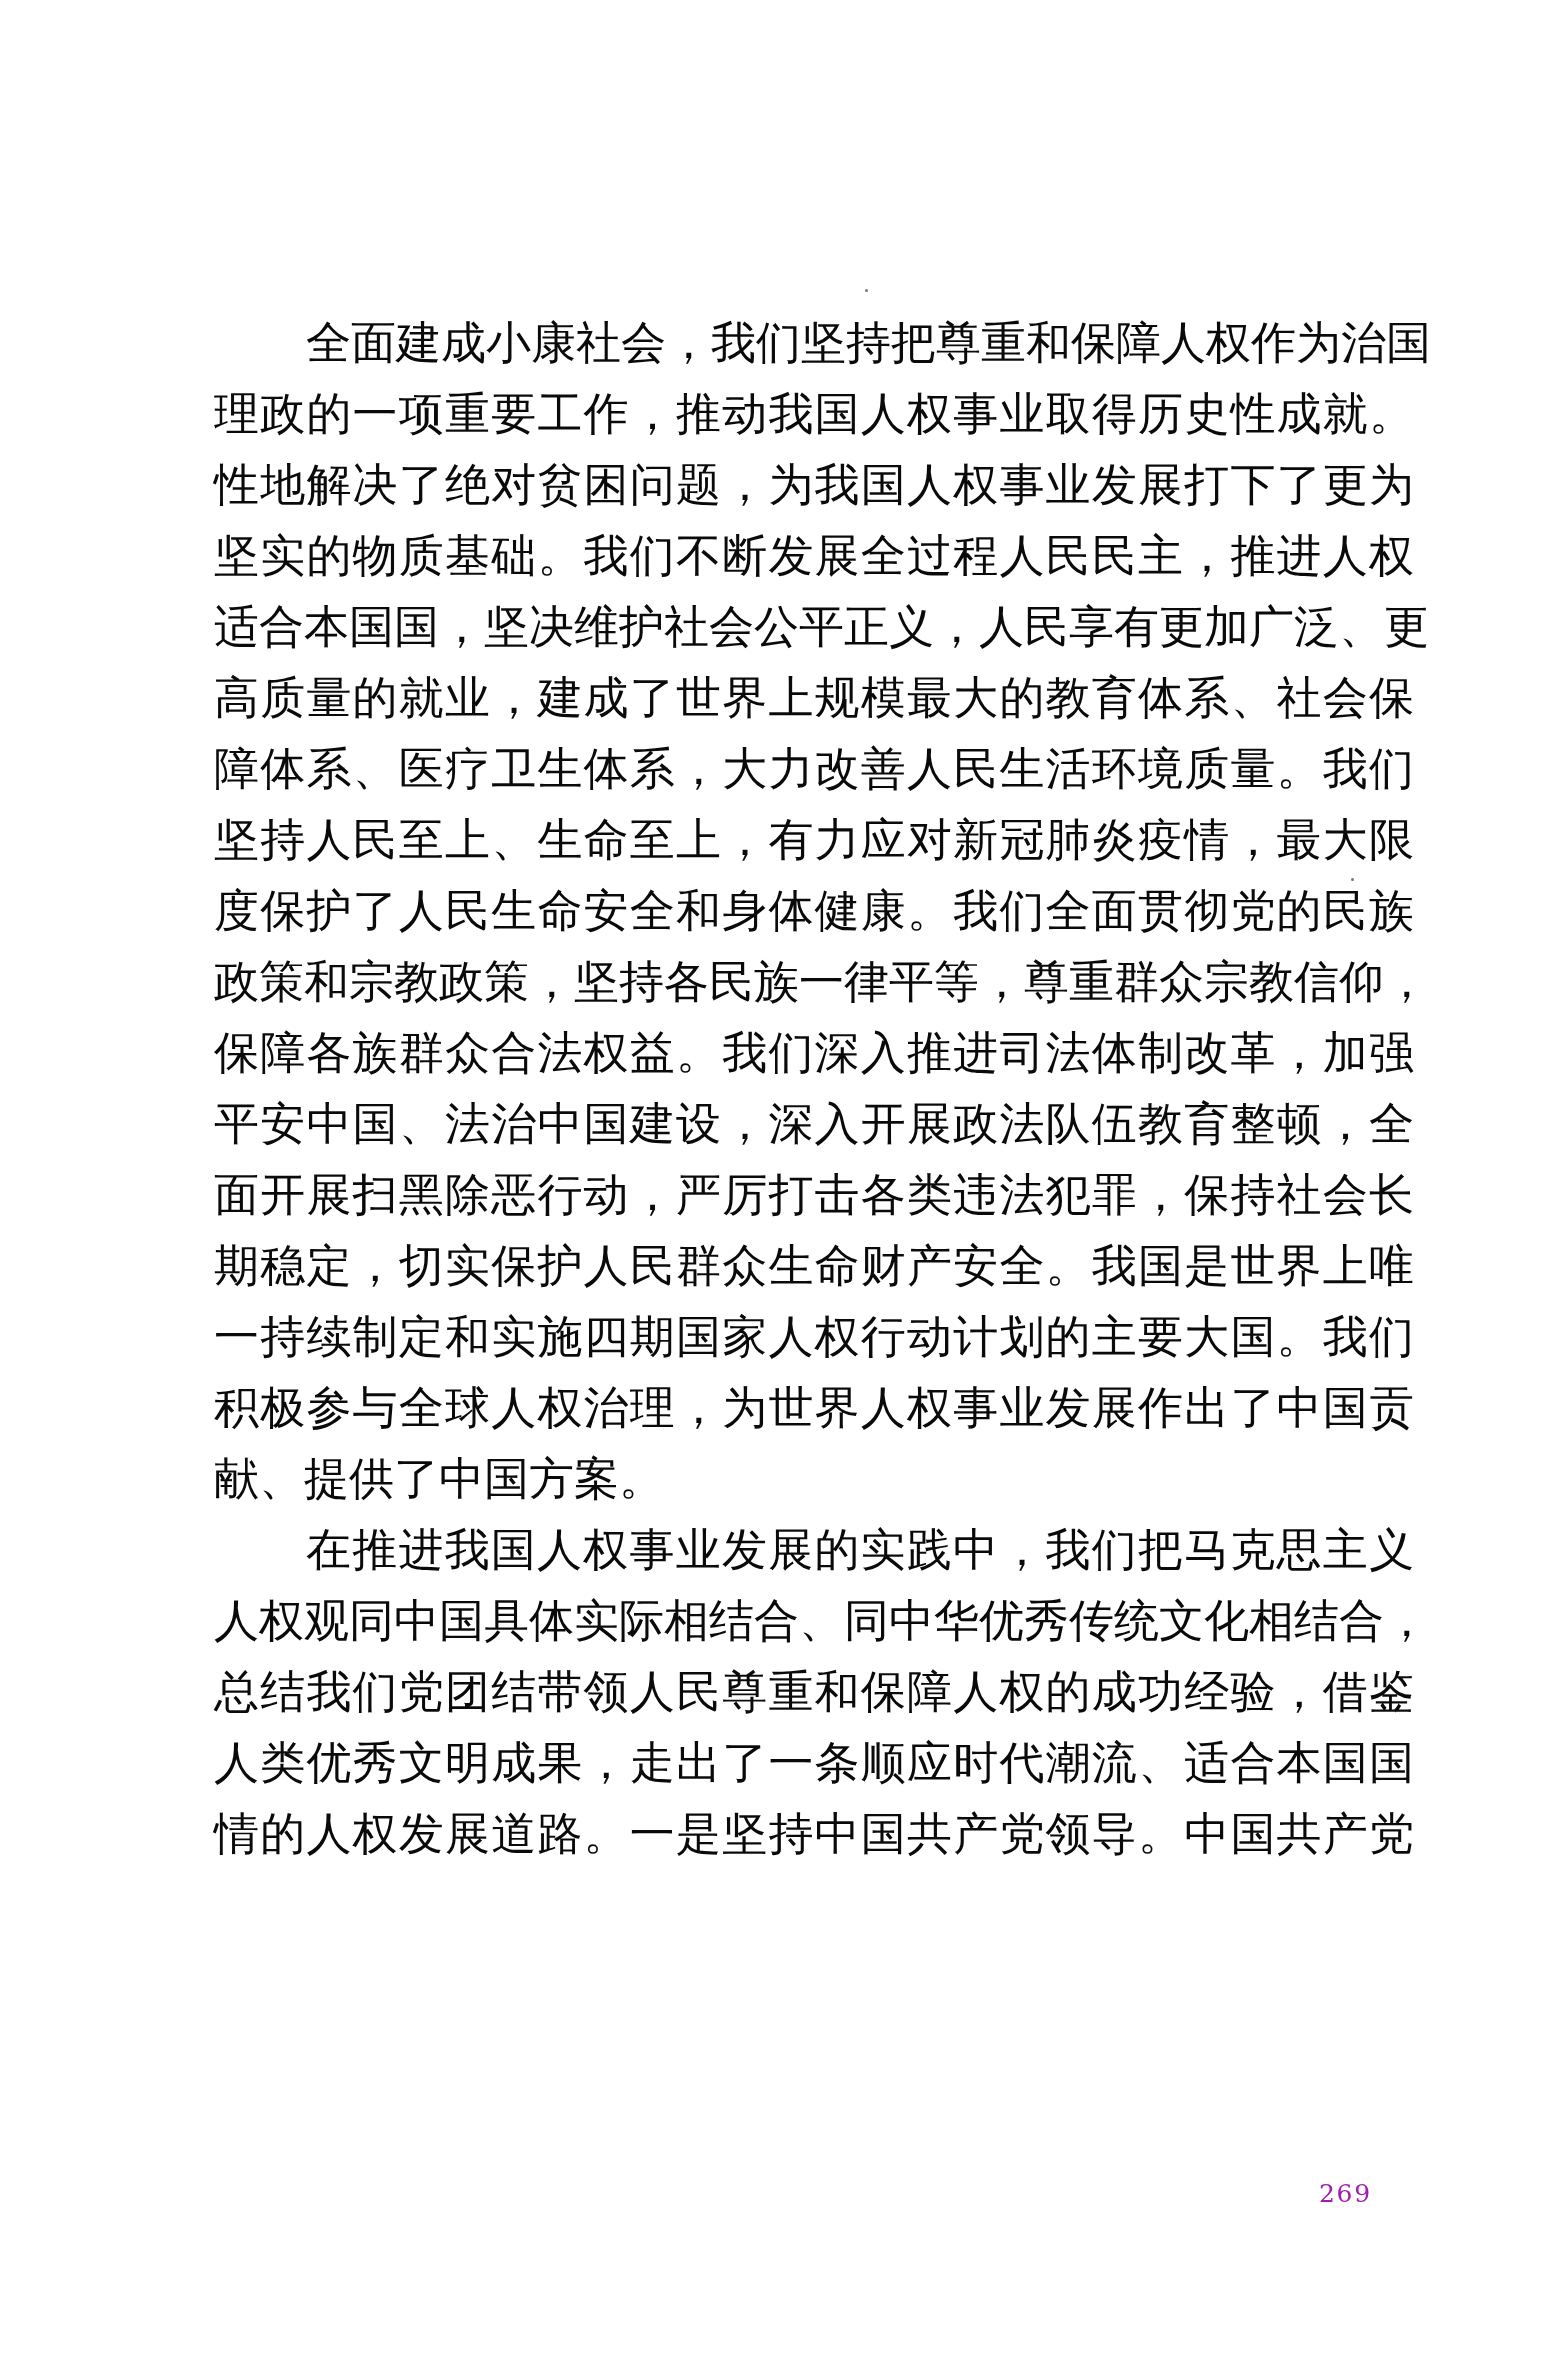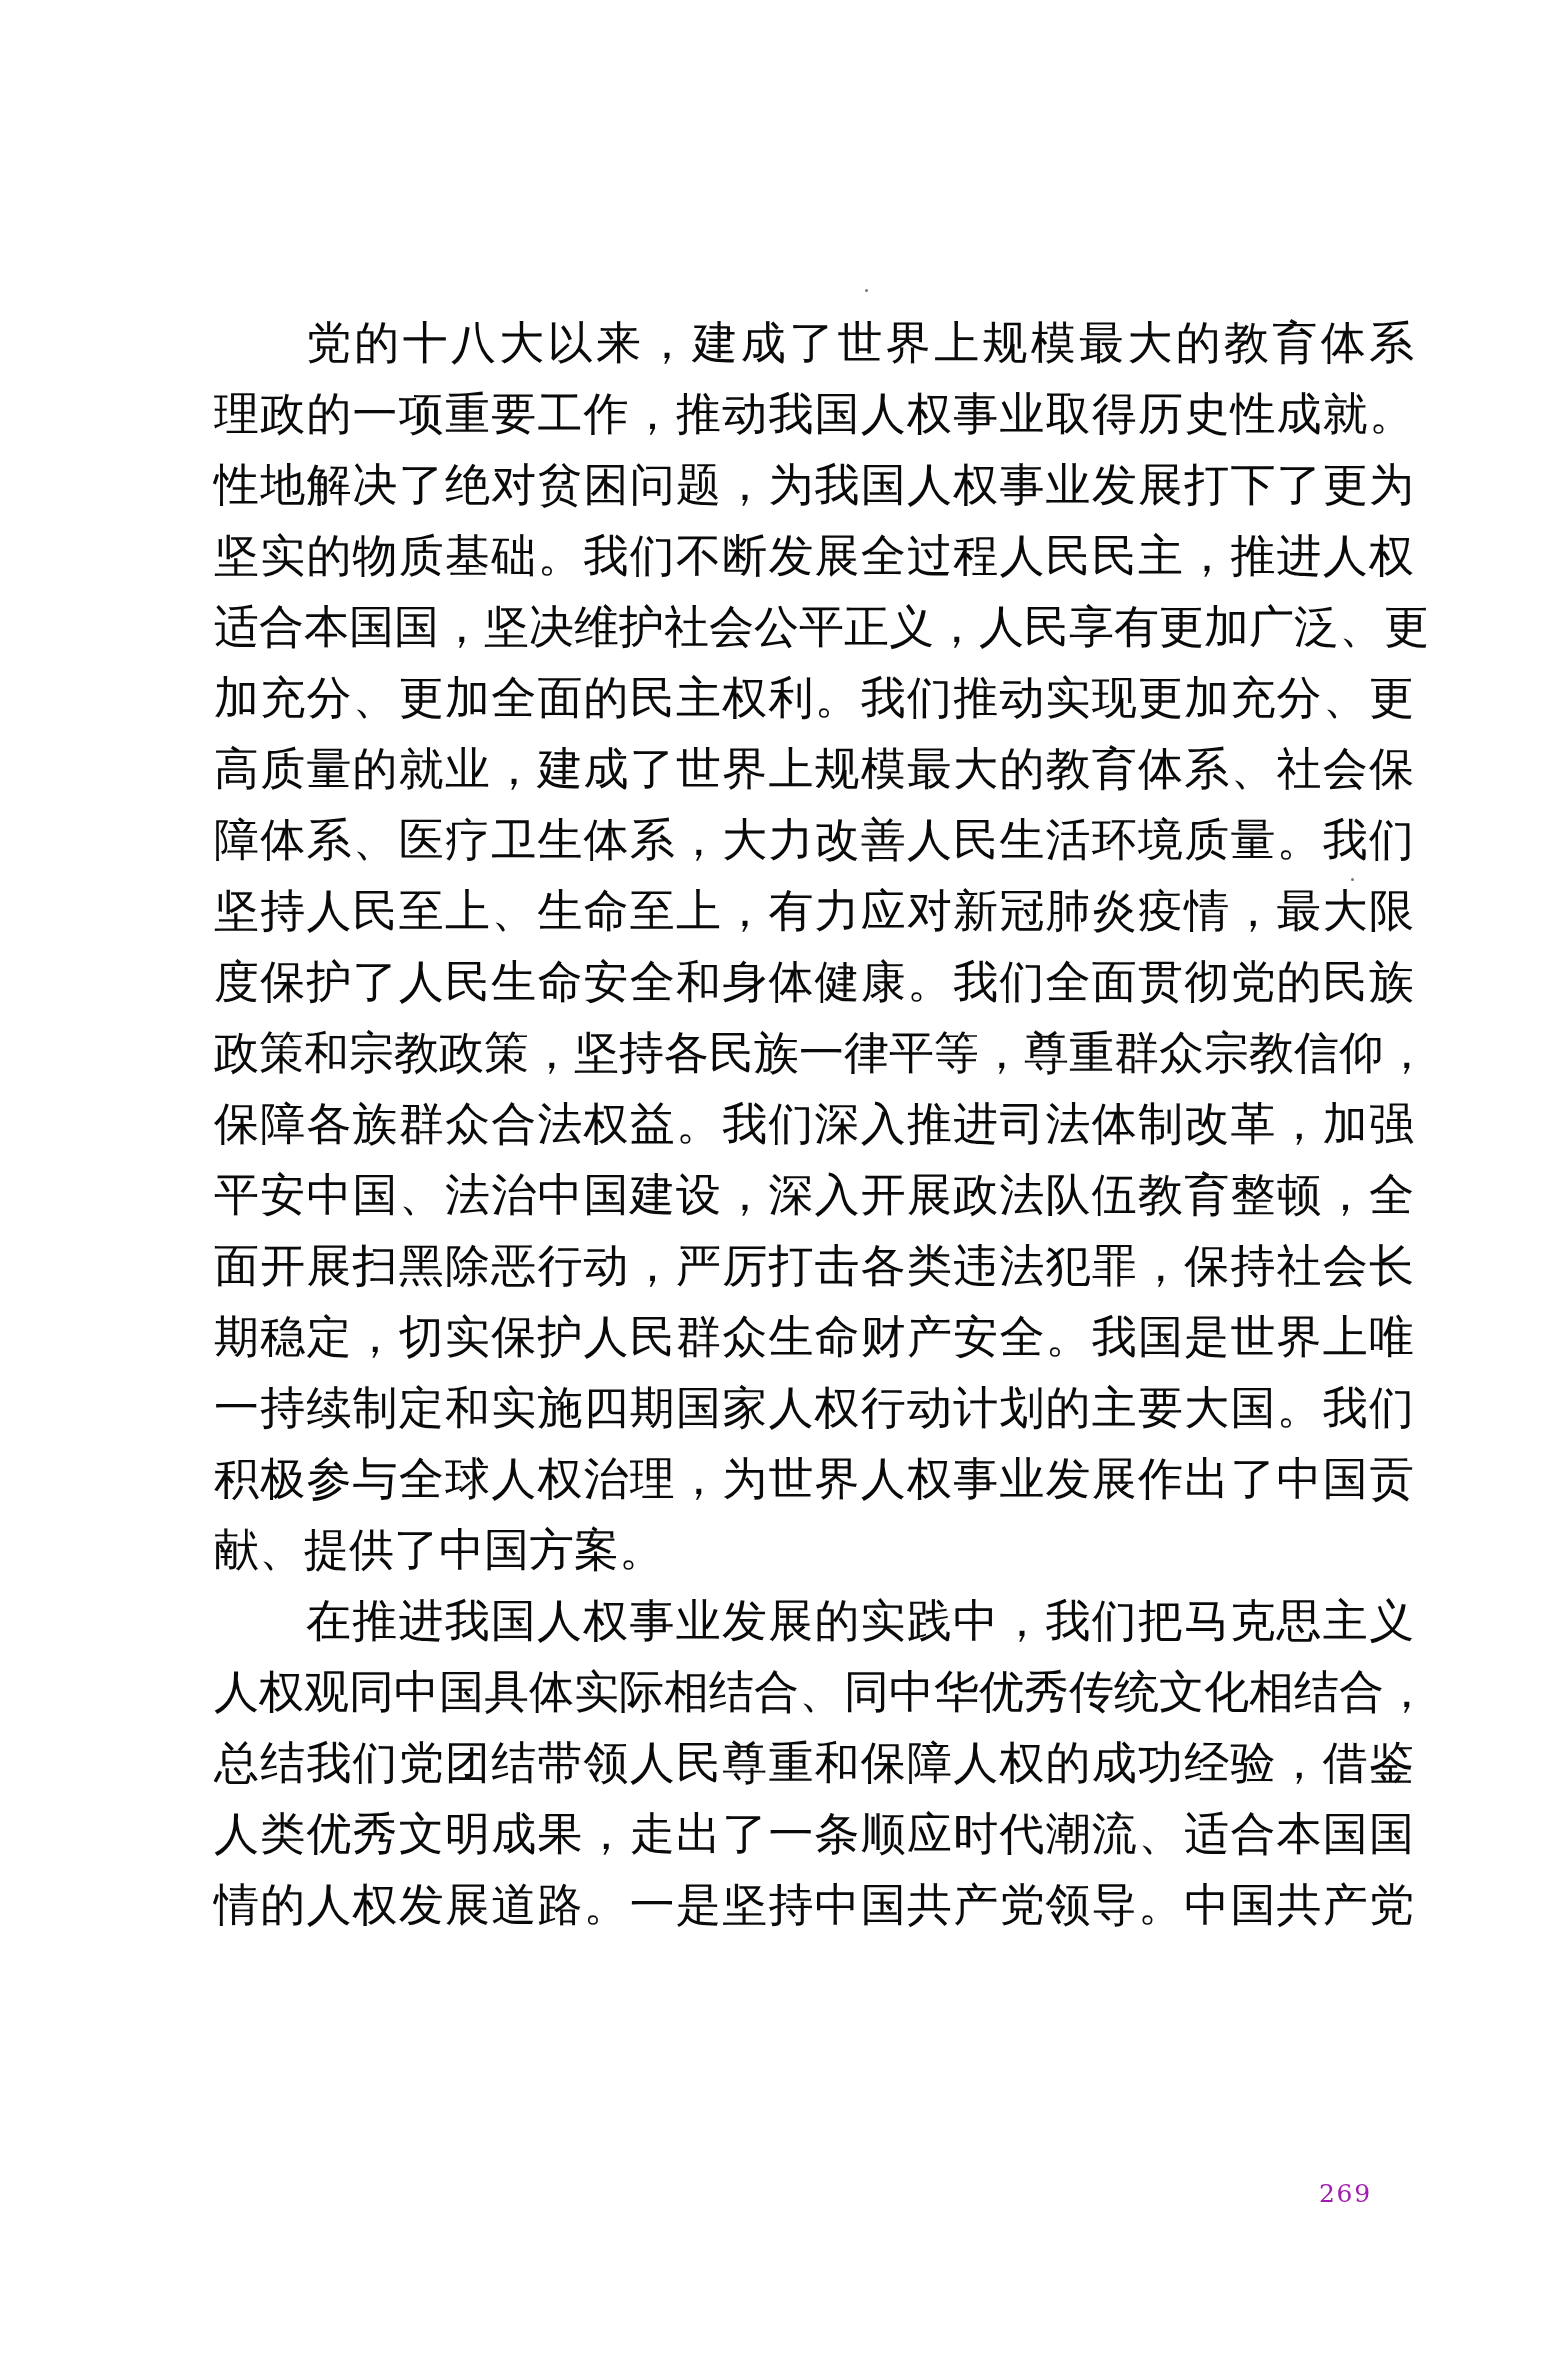--- a/index.html
+++ b/index.html
@@ -72,26 +72,25 @@
 </head>
 <body>
 
 <div class="page">
 
 
   <div class="artifact-dot a1"></div>
   <div class="artifact-dot a2"></div>
 
   <div class="body-text">
-      <div class="line indent">党的十八大以来，建成了世界上规模最大的教育体系</div>
+      <div class="line indent">全面建成小康社会，我们坚持把尊重和保障人权作为治国</div>
       <div class="line">理政的一项重要工作，推动我国人权事业取得历史性成就。</div>
       <div class="line">性地解决了绝对贫困问题，为我国人权事业发展打下了更为</div>
       <div class="line">坚实的物质基础。我们不断发展全过程人民民主，推进人权</div>
       <div class="line">适合本国国，坚决维护社会公平正义，人民享有更加广泛、更</div>
-      <div class="line">加充分、更加全面的民主权利。我们推动实现更加充分、更</div>
       <div class="line">高质量的就业，建成了世界上规模最大的教育体系、社会保</div>
       <div class="line">障体系、医疗卫生体系，大力改善人民生活环境质量。我们</div>
       <div class="line">坚持人民至上、生命至上，有力应对新冠肺炎疫情，最大限</div>
       <div class="line">度保护了人民生命安全和身体健康。我们全面贯彻党的民族</div>
       <div class="line">政策和宗教政策，坚持各民族一律平等，尊重群众宗教信仰，</div>
       <div class="line">保障各族群众合法权益。我们深入推进司法体制改革，加强</div>
       <div class="line">平安中国、法治中国建设，深入开展政法队伍教育整顿，全</div>
       <div class="line">面开展扫黑除恶行动，严厉打击各类违法犯罪，保持社会长</div>
       <div class="line">期稳定，切实保护人民群众生命财产安全。我国是世界上唯</div>
       <div class="line">一持续制定和实施四期国家人权行动计划的主要大国。我们</div>

